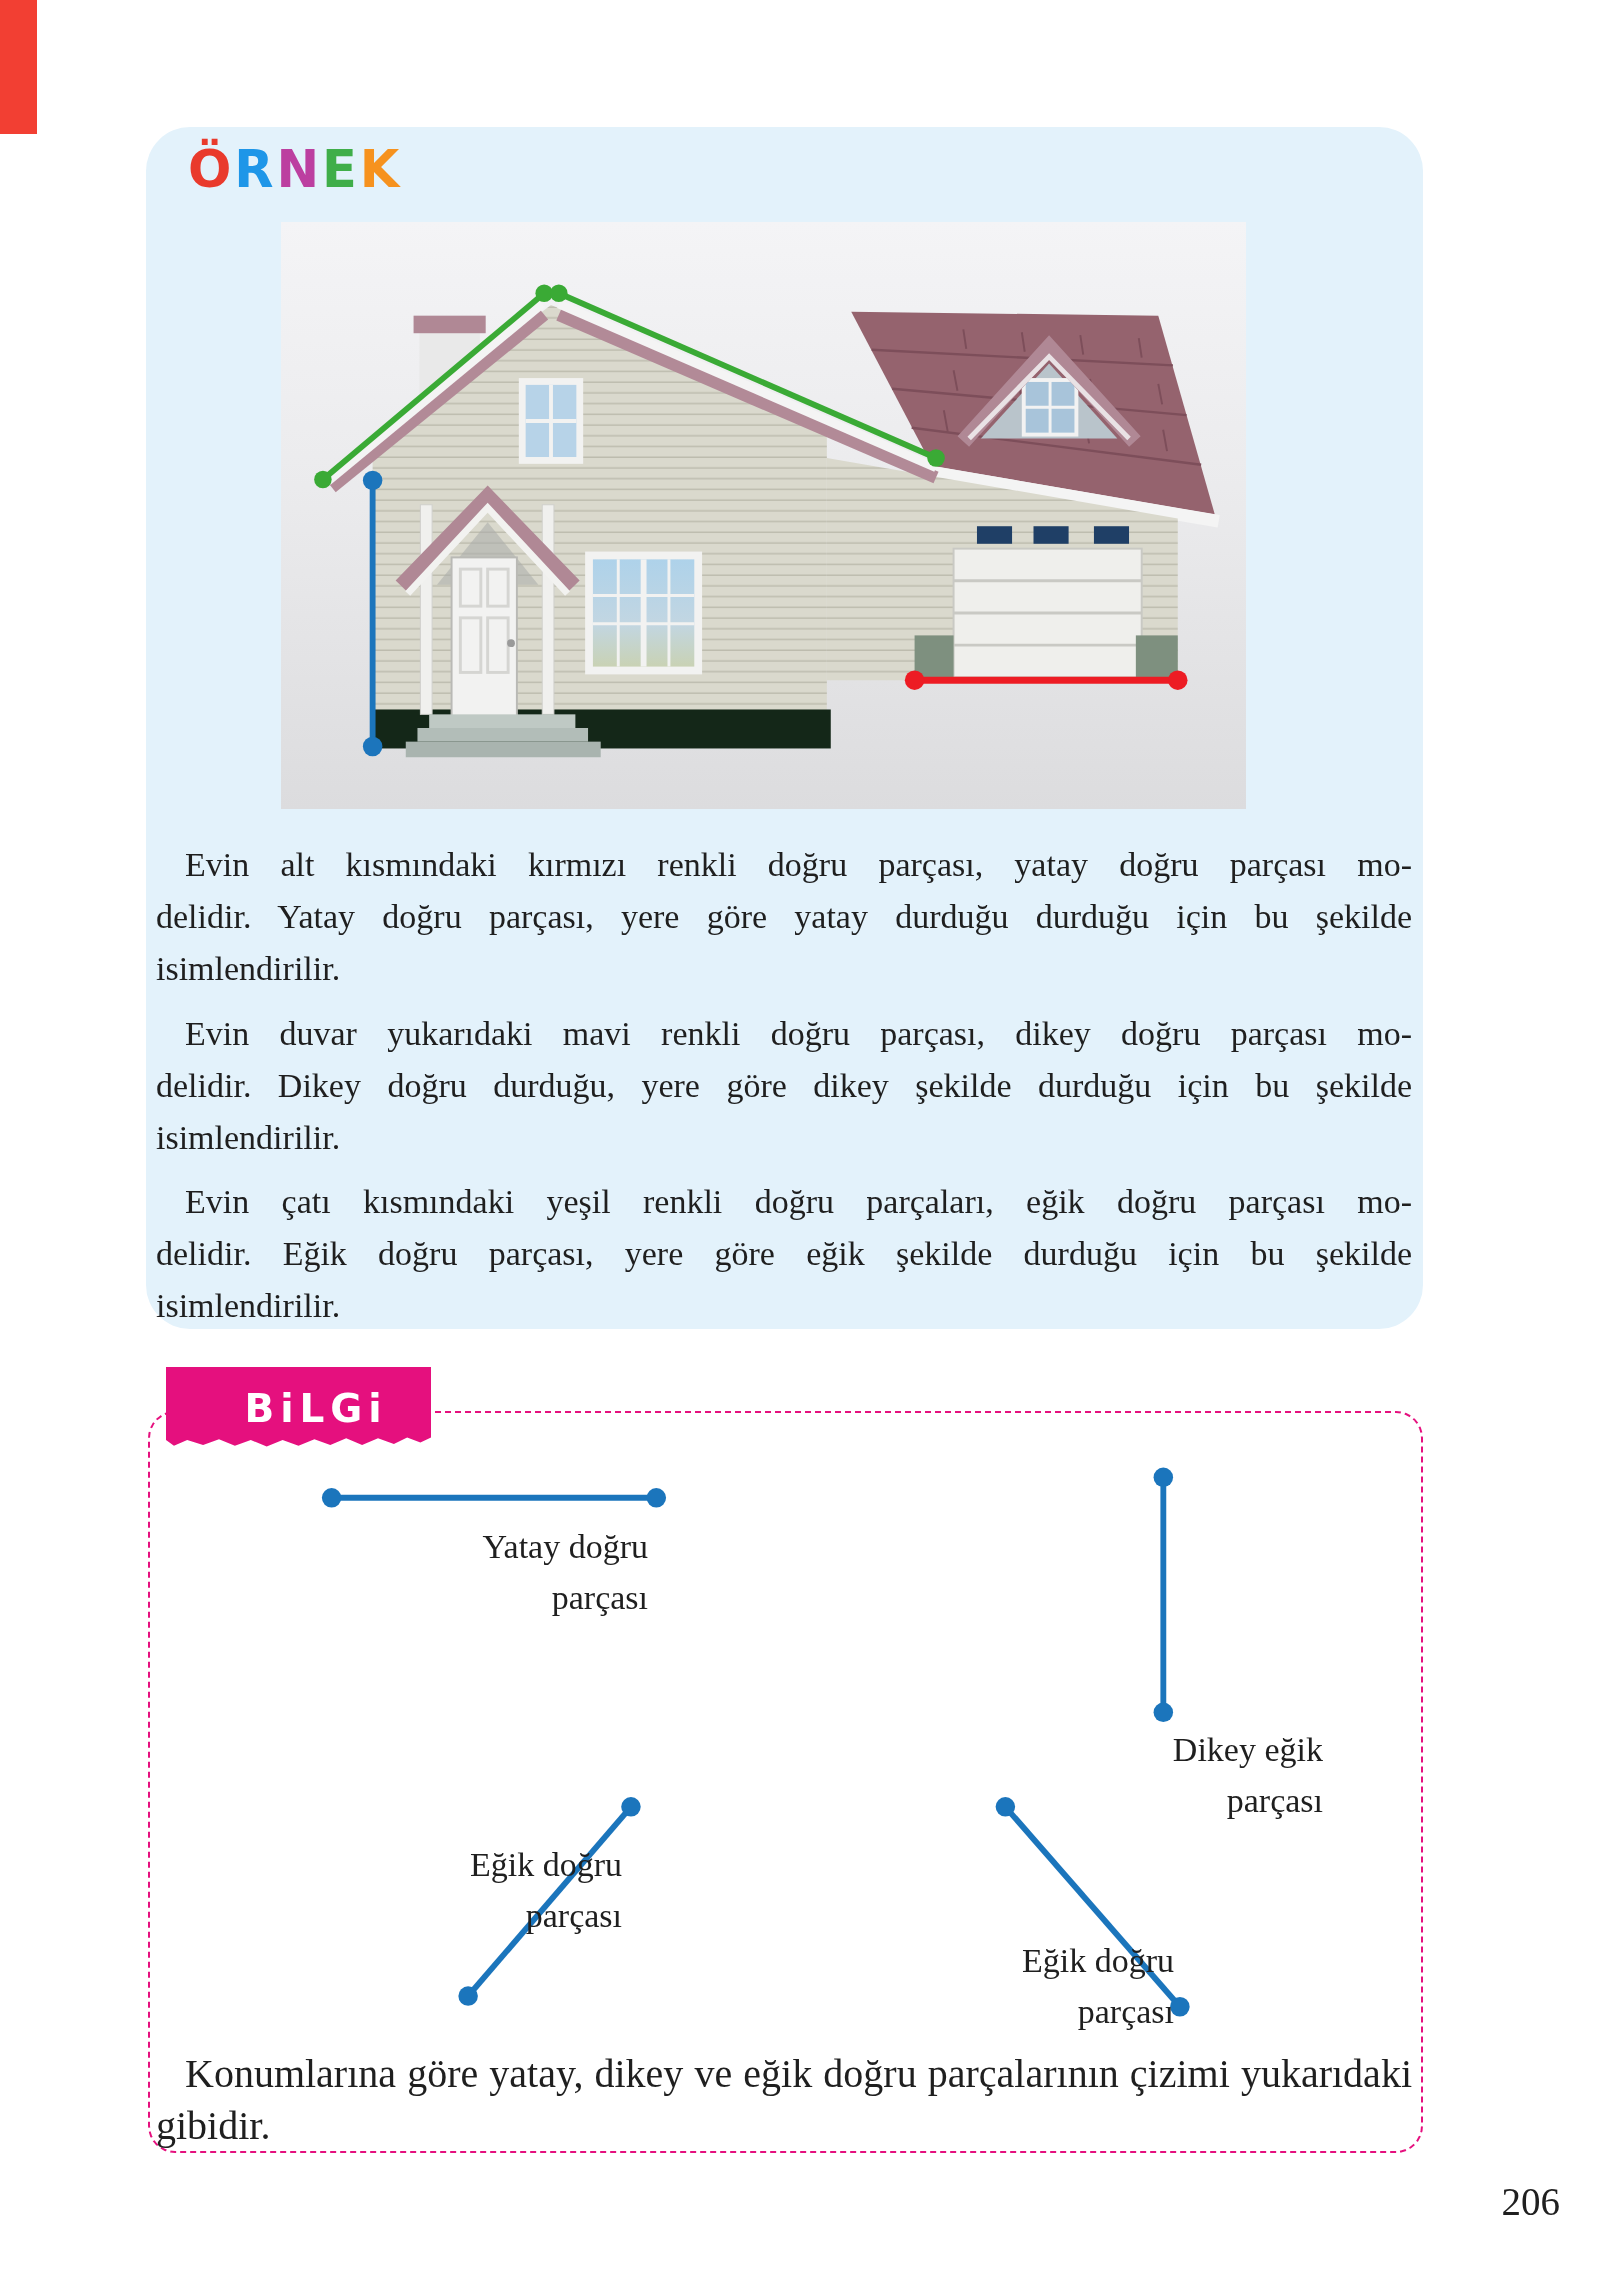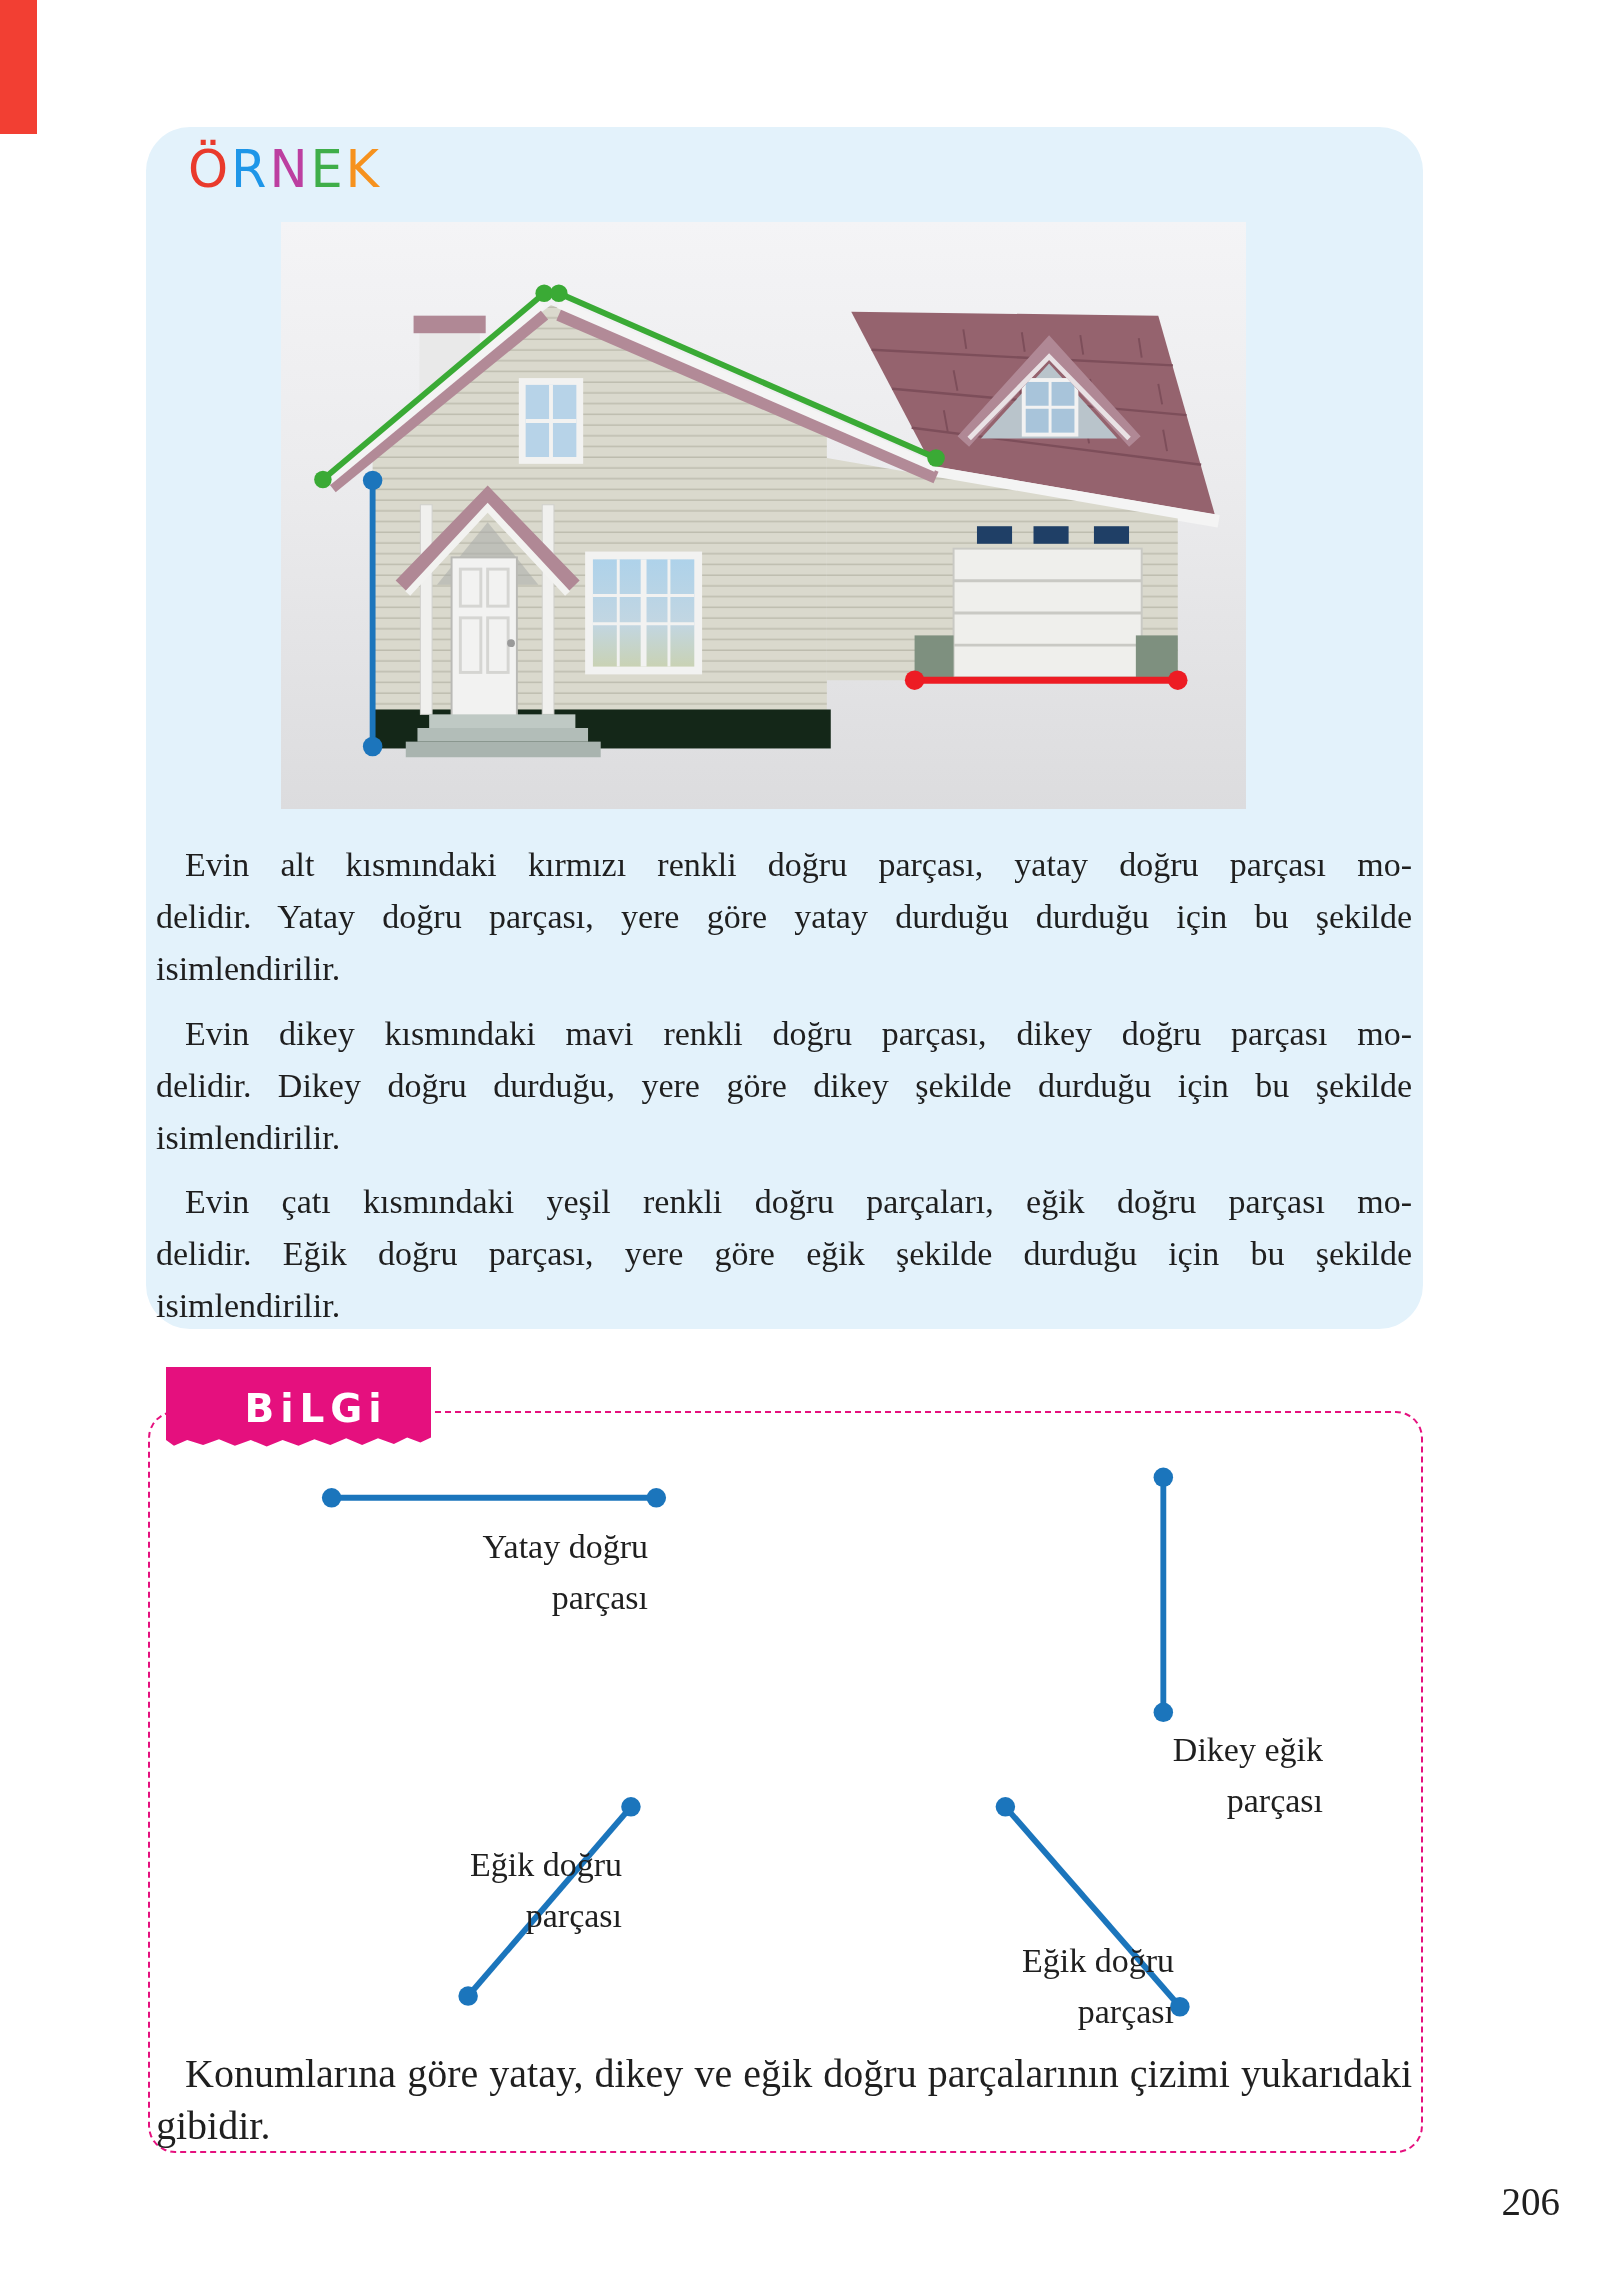--- a/index.html
+++ b/index.html
@@ -6,21 +6,21 @@
   #page{position:relative;width:1618px;height:2282px;background:#fff;overflow:hidden;
         font-family:"Liberation Serif", serif;color:var(--ink,#1f1f1f);}
 
   
   .edge-tab{position:absolute;left:0;top:0;width:37px;height:134px;background:var(--tab-red);}
 
   
   .ornek-box{position:absolute;left:146px;top:127px;width:1277px;height:1202px;
              background:var(--box-blue);border-radius:44px;}
   .ornek-title{position:absolute;left:188px;top:144px;
-               font-family:"DejaVu Sans", sans-serif;font-weight:400;font-size:51px;
+               font-family:"DejaVu Sans", sans-serif;font-weight:700;font-size:51px;
                letter-spacing:2.9px;line-height:1;}
   .house-fig{position:absolute;left:281px;top:222px;width:965px;height:587px;
              background:linear-gradient(180deg,#f4f4f6 0%,#ebebed 45%,#dcdcde 100%);}
   .house-fig svg{position:absolute;left:0;top:0;}
 
   .body-text{position:absolute;left:156px;top:839px;width:1256px;
              font-size:34px;line-height:52px;}
   .para{margin:0 0 12.7px 0;}
   .para .tline{text-align:justify;text-align-last:justify;}
   .para .tline:first-child{text-indent:29px;}
@@ -172,21 +172,21 @@
     </svg>
   </div>
 
   <div class="body-text">
       <div class="para">
         <div class="tline">Evin alt kısmındaki kırmızı renkli doğru parçası, yatay doğru parçası mo-</div>
         <div class="tline">delidir. Yatay doğru parçası, yere göre yatay durduğu durduğu için bu şekilde</div>
         <div class="tline">isimlendirilir.</div>
       </div>
       <div class="para">
-        <div class="tline">Evin dikey kısmındaki mavi renkli doğru parçası, dikey doğru parçası mo-</div>
+        <div class="tline">Evin duvar yukarıdaki mavi renkli doğru parçası, dikey doğru parçası mo-</div>
         <div class="tline">delidir. Dikey doğru durduğu, yere göre dikey şekilde durduğu için bu şekilde</div>
         <div class="tline">isimlendirilir.</div>
       </div>
       <div class="para">
         <div class="tline">Evin çatı kısmındaki yeşil renkli doğru parçaları, eğik doğru parçası mo-</div>
         <div class="tline">delidir. Eğik doğru parçası, yere göre eğik şekilde durduğu için bu şekilde</div>
         <div class="tline">isimlendirilir.</div>
       </div>
     </div>
 

